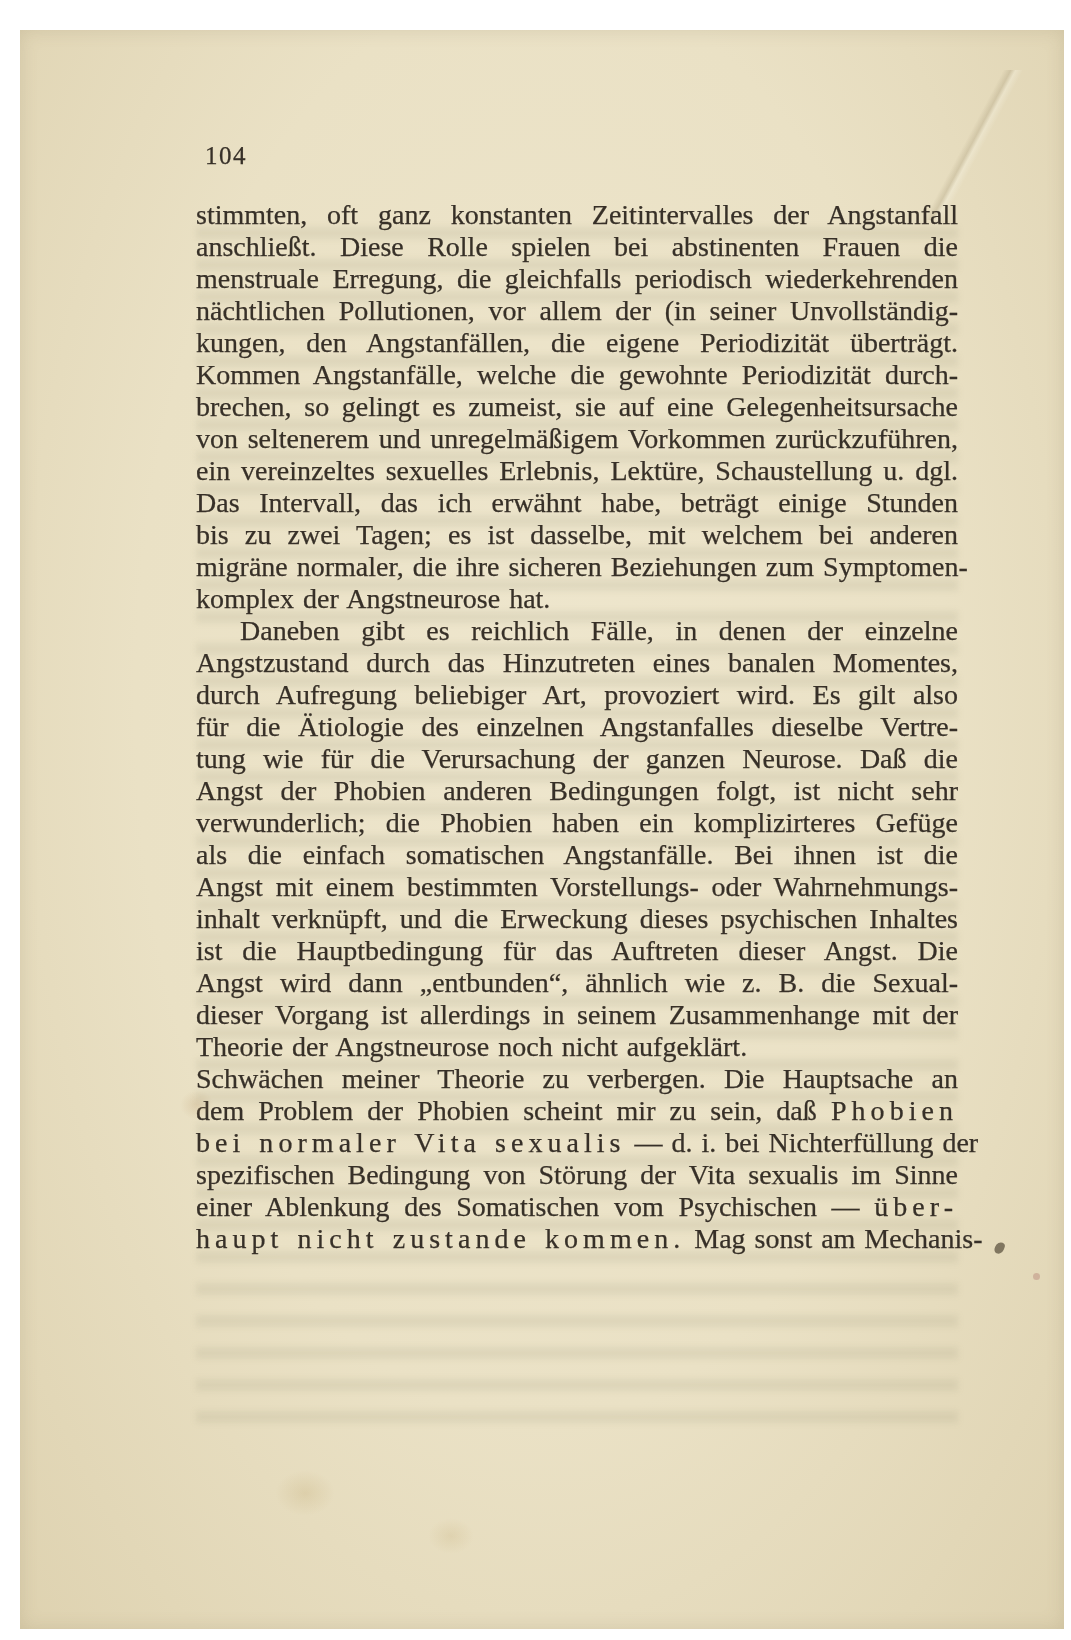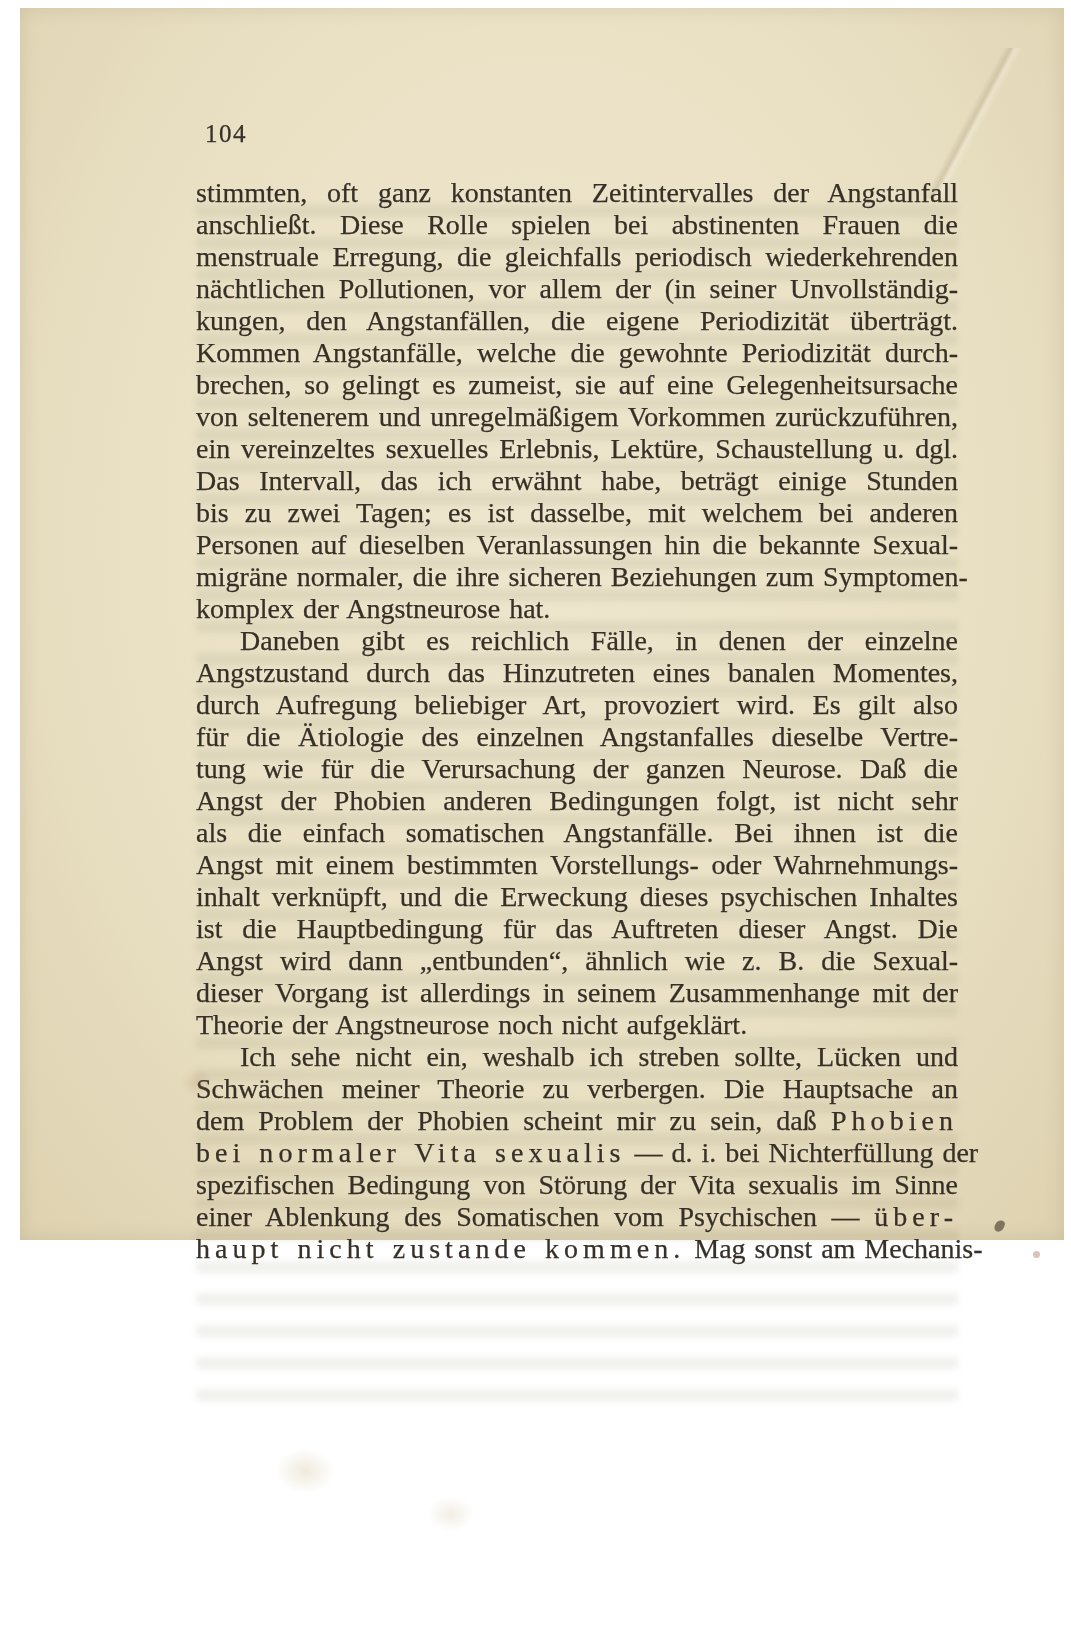--- a/index.html
+++ b/index.html
@@ -9,22 +9,22 @@
     overflow: hidden;
     font-family: "Liberation Serif", serif;
   }
   .scan-bg {
     position: relative;
     width: 1071px; height: 1640px;
     background: #ffffff;
   }
   .page {
     position: absolute;
-    left: 20px; top: 8px;
-    width: 1044px; height: 1232px;
+    left: 20px; top: 30px;
+    width: 1044px; height: 1599px;
     background: radial-gradient(ellipse at 50% 42%,
       var(--paper-light, #eee6cd) 0%,
       var(--paper, #eae1c5) 55%,
       var(--paper-edge, #ded2b0) 100%);
     box-shadow: inset 0 0 18px rgba(120,105,70,0.18);
   }
   
   .ghost-text {
     position: absolute;
     left: 176px; top: 177px;
@@ -124,37 +124,36 @@
         <div class="line"><span>anschließt. Diese Rolle spielen bei abstinenten Frauen die</span></div>
         <div class="line"><span>menstruale Erregung, die gleichfalls periodisch wiederkehrenden</span></div>
         <div class="line"><span>nächtlichen Pollutionen, vor allem der (in seiner Unvollständig-</span></div>
         <div class="line"><span>kungen, den Angstanfällen, die eigene Periodizität überträgt.</span></div>
         <div class="line"><span>Kommen Angstanfälle, welche die gewohnte Periodizität durch-</span></div>
         <div class="line"><span>brechen, so gelingt es zumeist, sie auf eine Gelegenheitsursache</span></div>
         <div class="line"><span>von seltenerem und unregelmäßigem Vorkommen zurückzuführen,</span></div>
         <div class="line"><span>ein vereinzeltes sexuelles Erlebnis, Lektüre, Schaustellung u. dgl.</span></div>
         <div class="line"><span>Das Intervall, das ich erwähnt habe, beträgt einige Stunden</span></div>
         <div class="line"><span>bis zu zwei Tagen; es ist dasselbe, mit welchem bei anderen</span></div>
-        <div class="line"><span>Personen auf dieselben Veranlassungen hin die bekannte Sexual-</span></div>
         <div class="line"><span>migräne normaler, die ihre sicheren Beziehungen zum Symptomen-</span></div>
         <div class="line no-just"><span>komplex der Angstneurose hat.</span></div>
         <div class="line indent"><span>Daneben gibt es reichlich Fälle, in denen der einzelne</span></div>
         <div class="line"><span>Angstzustand durch das Hinzutreten eines banalen Momentes,</span></div>
         <div class="line"><span>durch Aufregung beliebiger Art, provoziert wird.  Es gilt also</span></div>
         <div class="line"><span>für die Ätiologie des einzelnen Angstanfalles dieselbe Vertre-</span></div>
         <div class="line"><span>tung wie für die Verursachung der ganzen Neurose.  Daß die</span></div>
         <div class="line"><span>Angst der Phobien anderen Bedingungen folgt, ist nicht sehr</span></div>
+        <div class="line"><span>verwunderlich; die Phobien haben ein komplizirteres Gefüge</span></div>
         <div class="line"><span>als die einfach somatischen Angstanfälle.  Bei ihnen ist die</span></div>
         <div class="line"><span>Angst mit einem bestimmten Vorstellungs- oder Wahrnehmungs-</span></div>
         <div class="line"><span>inhalt verknüpft, und die Erweckung dieses psychischen Inhaltes</span></div>
         <div class="line"><span>ist die Hauptbedingung für das Auftreten dieser Angst.  Die</span></div>
         <div class="line"><span>Angst wird dann „entbunden“, ähnlich wie z. B. die Sexual-</span></div>
         <div class="line"><span>dieser Vorgang ist allerdings in seinem Zusammenhange mit der</span></div>
         <div class="line no-just"><span>Theorie der Angstneurose noch nicht aufgeklärt.</span></div>
-        <div class="line indent"><span>Ich sehe nicht ein, weshalb ich streben sollte, Lücken und</span></div>
         <div class="line"><span>Schwächen meiner Theorie zu verbergen.  Die Hauptsache an</span></div>
         <div class="line"><span>dem Problem der Phobien scheint mir zu sein, daß </span><span class="sperr">Phobien</span></div>
         <div class="line"><span class="sperr">bei normaler Vita sexualis</span><span> — d. i. bei Nichterfüllung der</span></div>
         <div class="line"><span>spezifischen Bedingung von Störung der Vita sexualis im Sinne</span></div>
         <div class="line"><span>einer Ablenkung des Somatischen vom Psychischen — </span><span class="sperr">über-</span></div>
         <div class="line"><span class="sperr">haupt nicht zustande kommen.</span><span> Mag sonst am Mechanis-</span></div>
       </div>
     <div class="speck-dark"></div>
     <div class="speck-red"></div>
     <div class="stain-1"></div>

